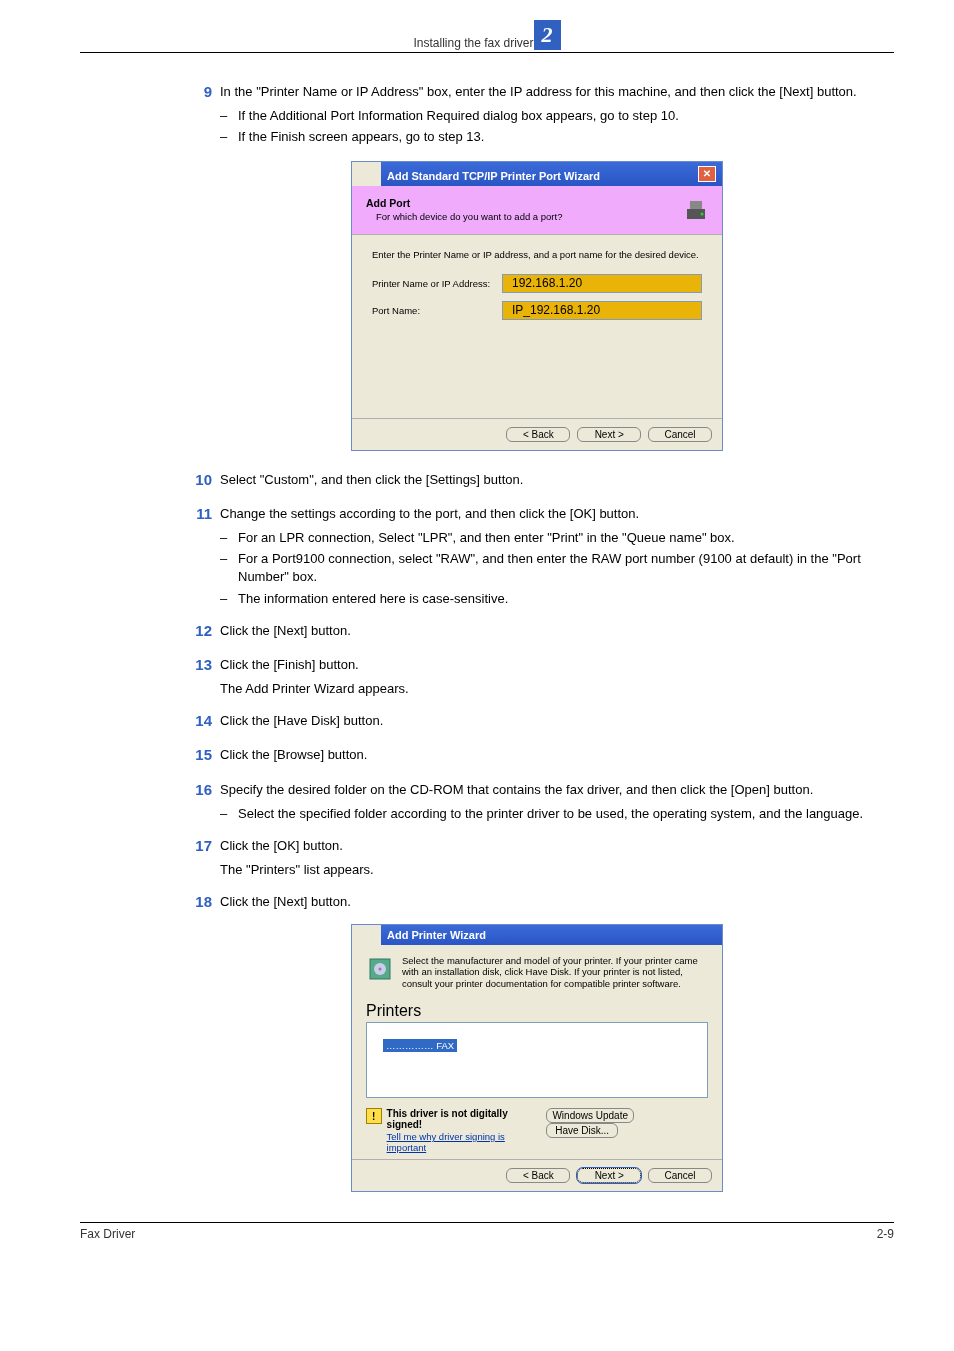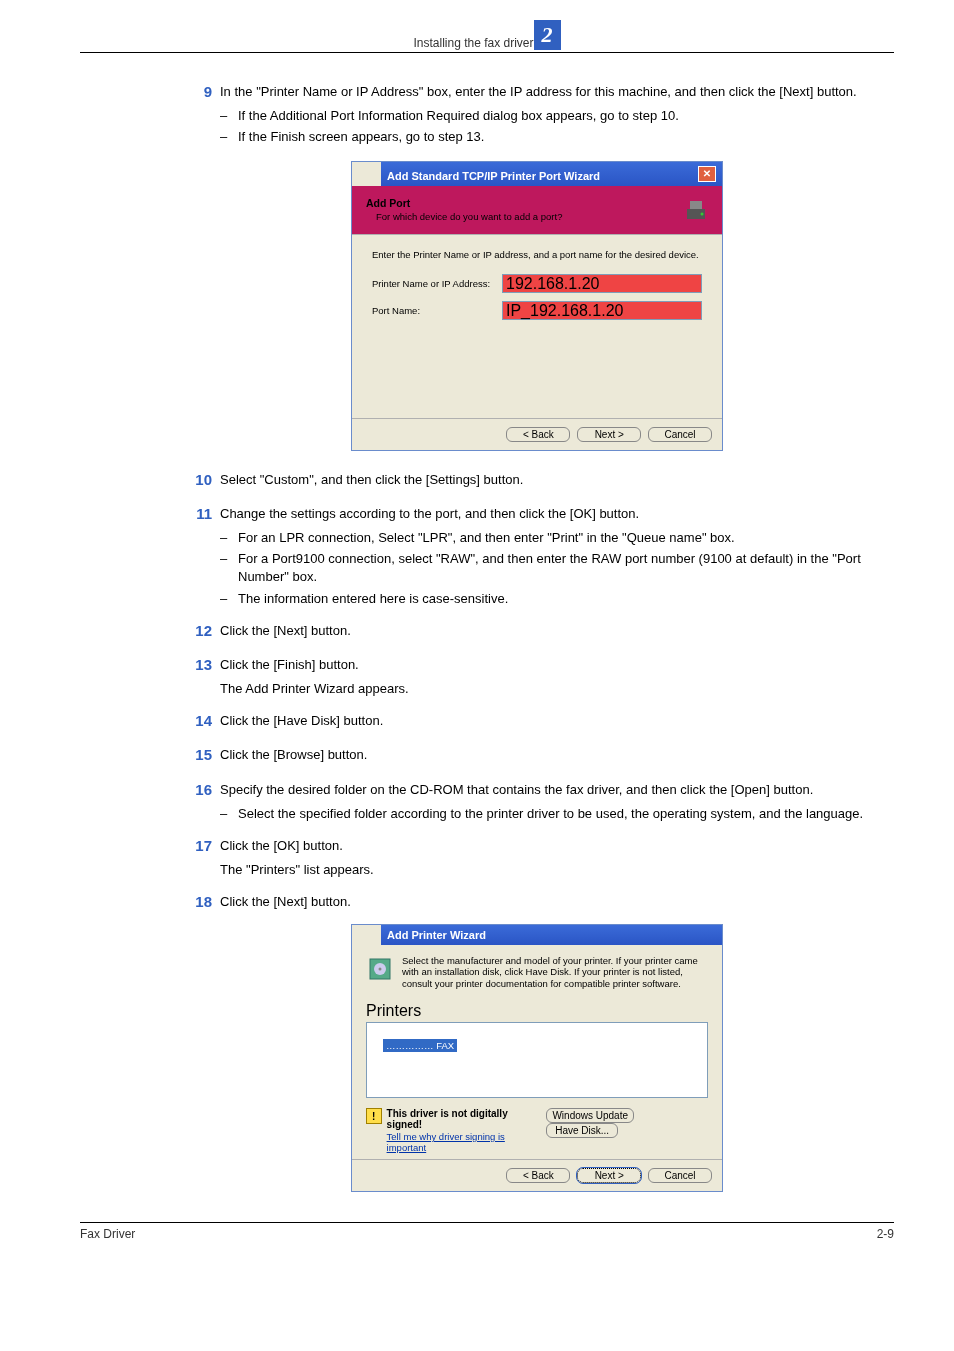--- a/index.html
+++ b/index.html
@@ -106,21 +106,21 @@
     background: #e06040;
     color: #fff;
     width: 16px;
     height: 14px;
     text-align: center;
     line-height: 14px;
     font-size: 10px;
     border: 1px solid #fff;
   }
   .dlg-header {
-    background: #be185d;
+    background: #f0abfc;
     padding: 8px 10px 8px 14px;
     border-bottom: 1px solid #b0b0b0;
     display: flex;
     justify-content: space-between;
     align-items: center;
   }
   .dlg-header-text b {
     font-size: 10.5px;
   }
   .dlg-header-text .sub {
@@ -149,23 +149,23 @@
     align-items: center;
     margin-bottom: 8px;
   }
   .dlg-label {
     width: 130px;
     font-size: 9.5px;
   }
   .dlg-input {
     flex: 1;
     border: 1px solid #7f9db9;
-    background: #ef4444;
-    padding: 1px 3px;
-    font-size: 16px;
+    background: #eab308;
+    padding: 1px 9px;
+    font-size: 12px;
     height: 15px;
     line-height: 15px;
   }
   .dlg-foot {
     border-top: 1px solid #b0b0b0;
     padding: 8px 10px;
     text-align: right;
   }
   .dlg-btn {
     display: inline-block;

